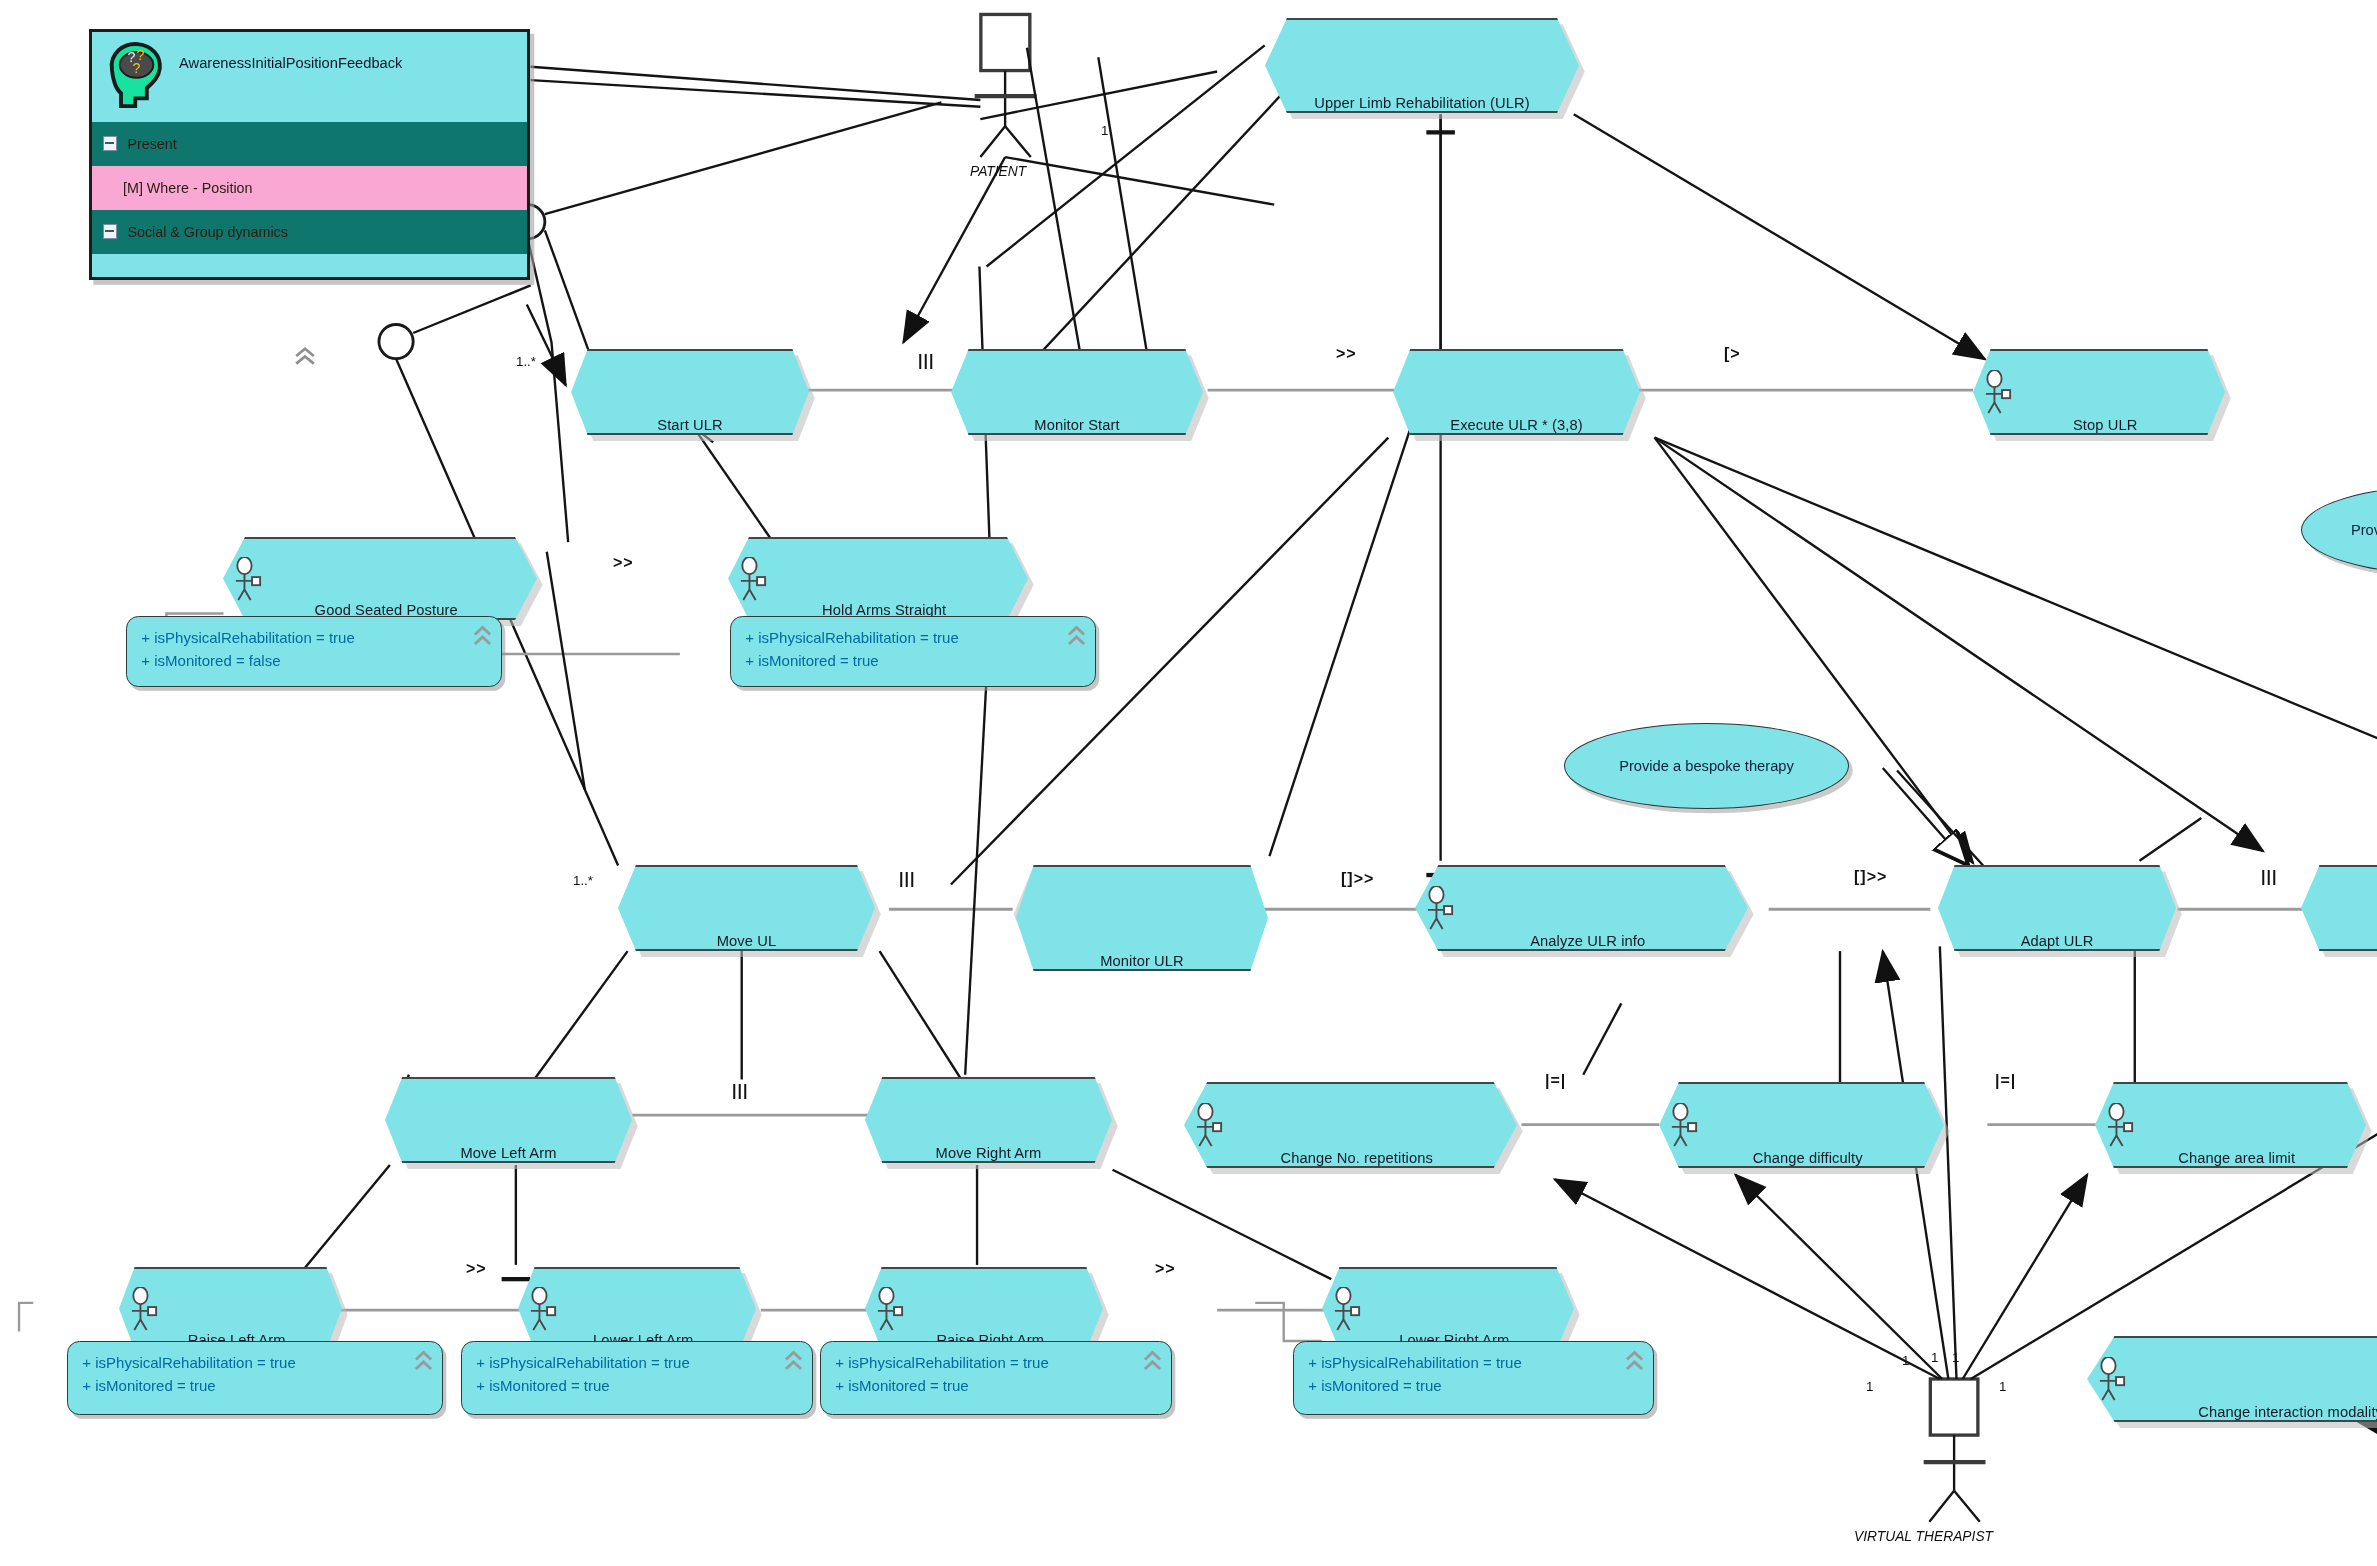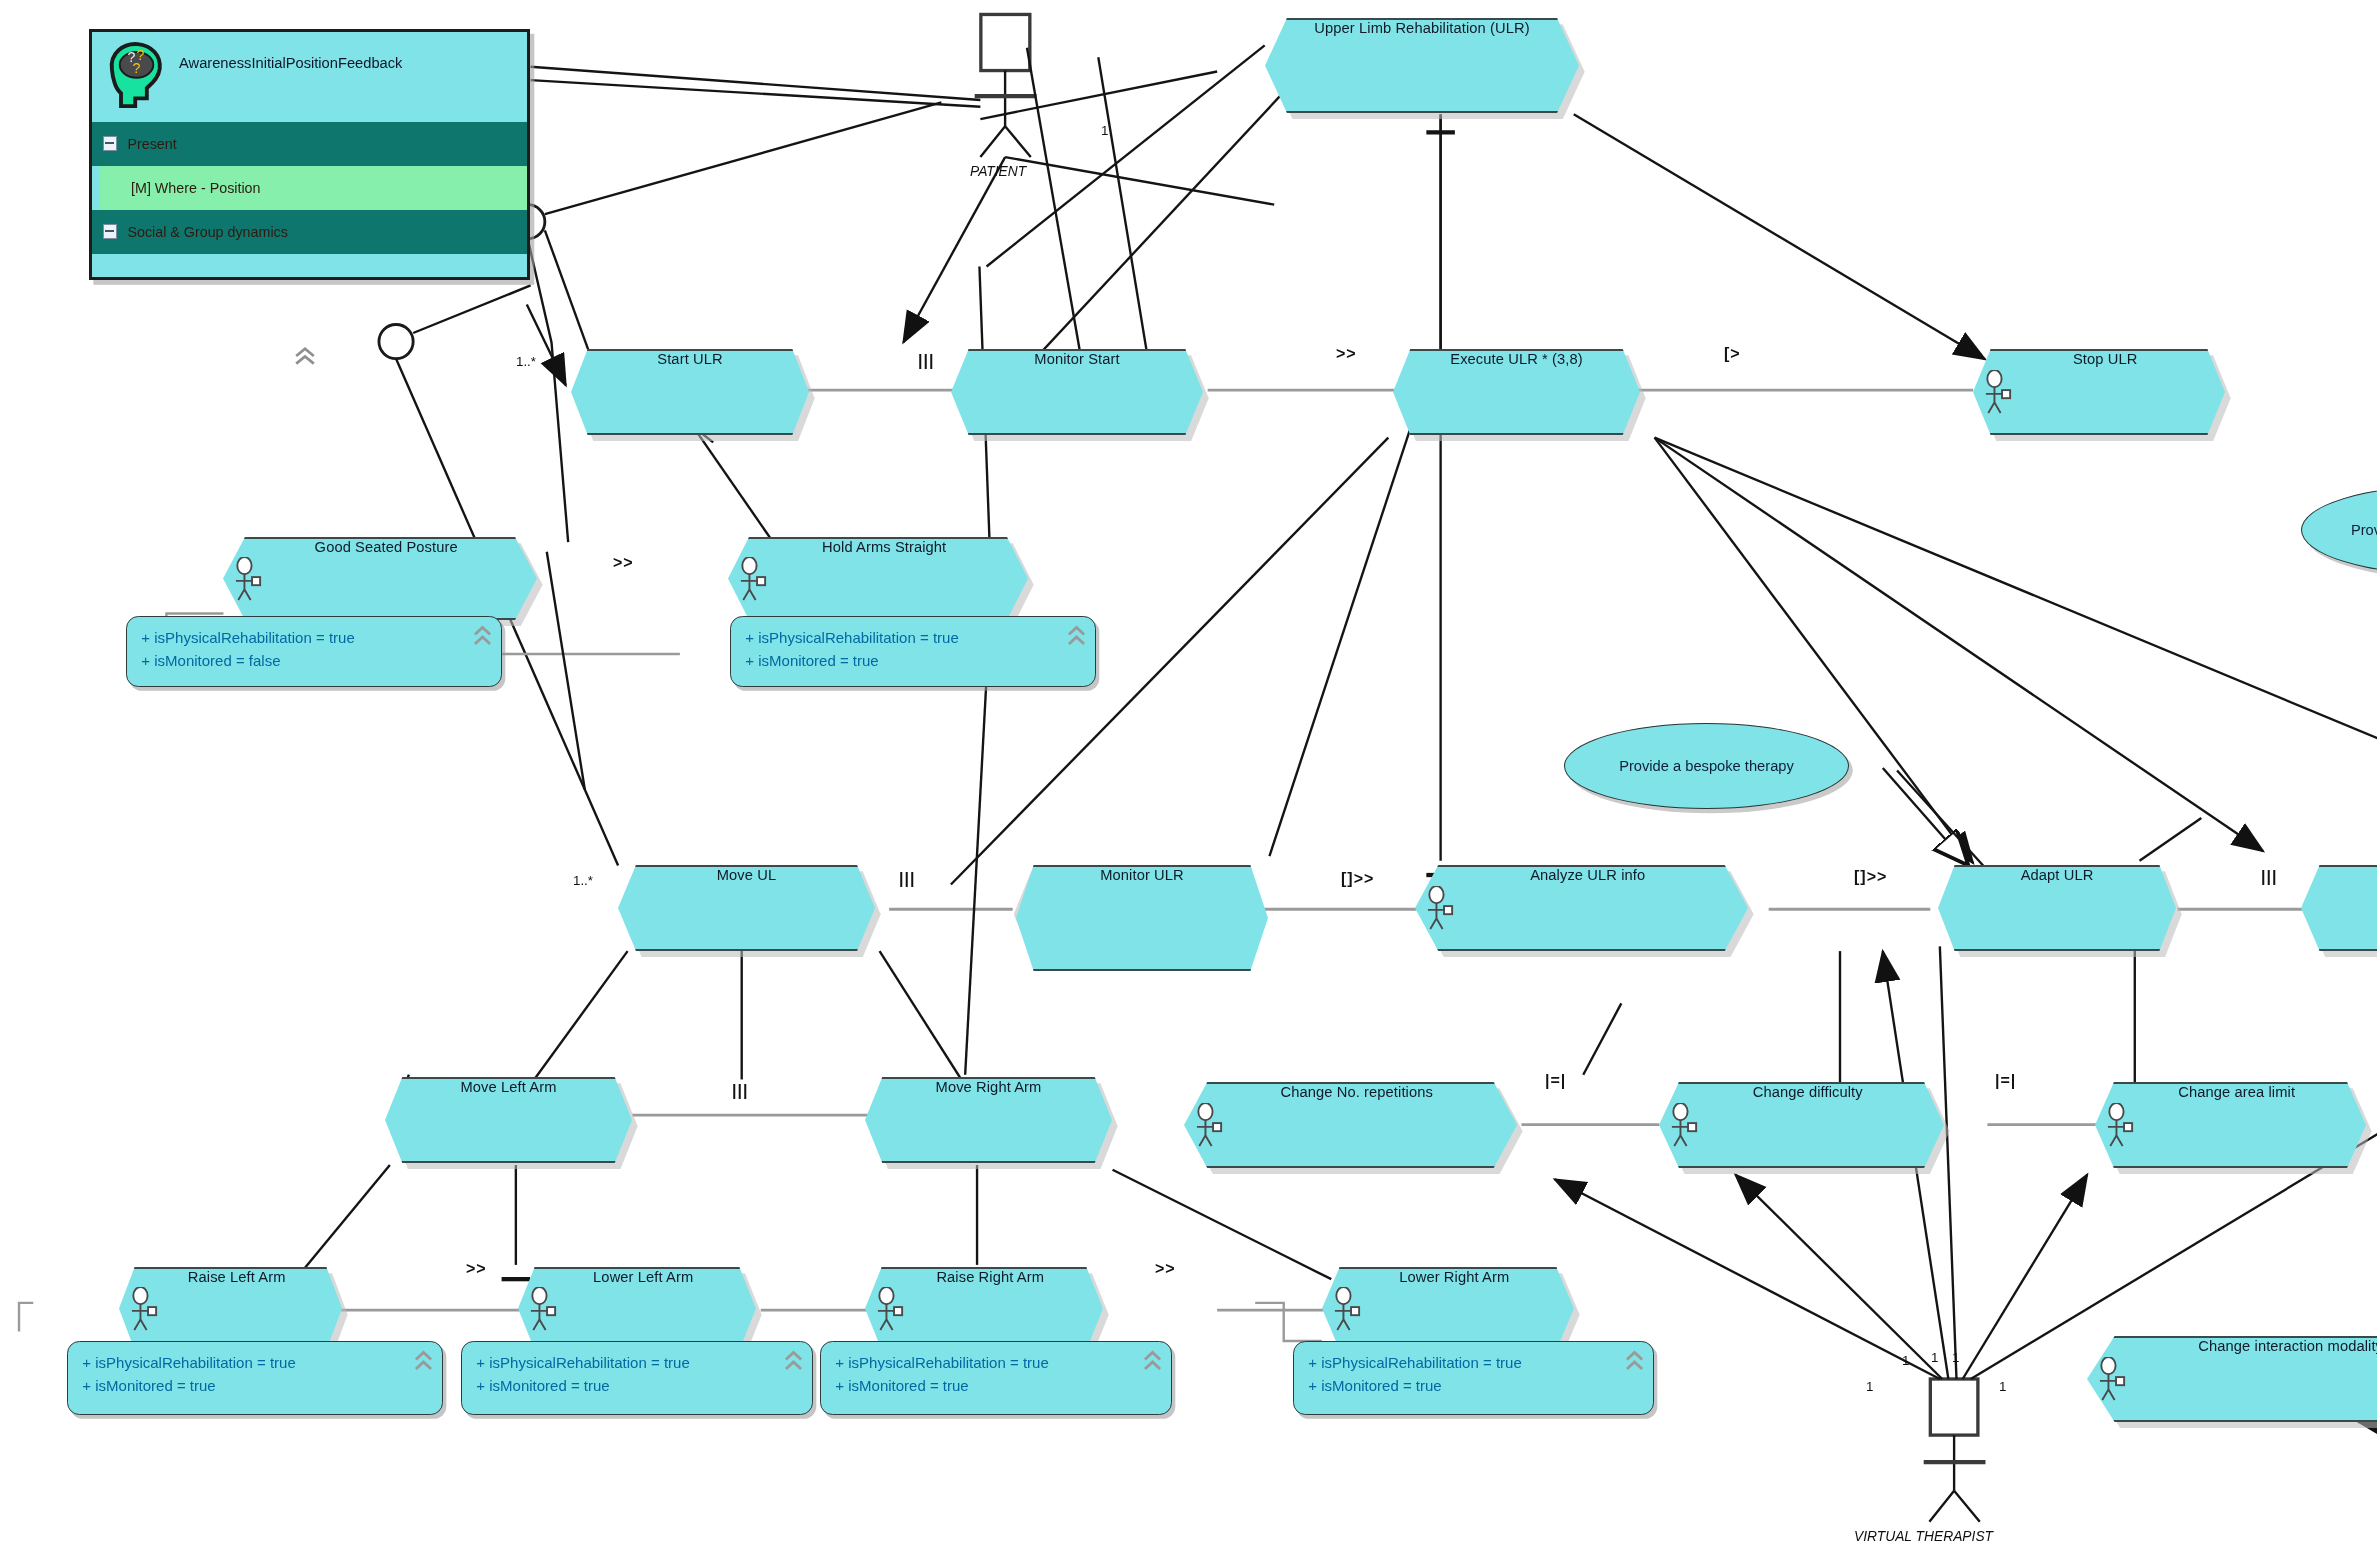--- a/index.html
+++ b/index.html
@@ -9,21 +9,21 @@
 
   
   .task{
     position:absolute;
     background:#7FE3E8;
     border:2.9px solid #3a4a4a;
     border-left:none;border-right:none;
     box-sizing:border-box;
     -webkit-clip-path:polygon(0% 50%, 7% 0%, 93% 0%, 100% 50%, 93% 100%, 7% 100%);
     clip-path:polygon(0% 50%, 7% 0%, 93% 0%, 100% 50%, 93% 100%, 7% 100%);
-    display:flex;align-items:flex-start;justify-content:center;
+    display:flex;align-items:flex-end;justify-content:center;
   }
   .taskwrap{position:absolute;}
   .taskshadow{position:absolute;background:#b9b9b9;opacity:.55;
     -webkit-clip-path:polygon(0% 50%, 7% 0%, 93% 0%, 100% 50%, 93% 100%, 7% 100%);
     clip-path:polygon(0% 50%, 7% 0%, 93% 0%, 100% 50%, 93% 100%, 7% 100%);}
   .task .lbl{
     font-size:14.7px;color:#101a28;font-weight:400;letter-spacing:0.1px;
     white-space:nowrap;text-align:center;
   }
   .task.hasactor .lbl{margin-left:12.4px;}
@@ -53,21 +53,21 @@
     box-shadow:4.3px 4.8px 0 0 rgba(160,160,160,.6);
   }
   #awareness .ahead{height:90px;position:relative;background:#7FE3E8;}
   #awareness .atitle{position:absolute;left:87px;top:23px;font-size:14.7px;color:#0f172a;white-space:nowrap;}
   #awareness .brain{position:absolute;left:12.4px;top:7.6px;width:65px;height:71px;}
   #awareness .arow{
     height:44px;display:flex;align-items:center;padding-left:10.5px;
     font-size:14.3px;color:#2c1b10;box-sizing:border-box;
   }
   #awareness .arow.grey{background:#0f766e;}
-  #awareness .arow.white{background:#86efac;padding-left:31px;margin-left:8px;}
+  #awareness .arow.white{background:#f9a8d4;padding-left:31px;}
   #awareness .afoot{height:23px;background:#7FE3E8;}
   .expander{display:inline-block;width:12.4px;height:12.4px;border:1px solid #7b8fa0;
     background:#eef3f7;margin-right:10.5px;position:relative;flex:0 0 auto;}
   .expander:before{content:"";position:absolute;left:1.9px;right:1.9px;top:5.2px;height:1.4px;background:#41566b;}
   .expander.plus:after{content:"";position:absolute;top:1.9px;bottom:1.9px;left:5.2px;width:1.4px;background:#41566b;}
 
   
   .op{position:absolute;font-size:16px;color:#131313;font-weight:700;letter-spacing:1px;white-space:nowrap;}
   .mult{position:absolute;font-size:13.3px;color:#101010;white-space:nowrap;}
   .actorname{position:absolute;font-size:13.8px;color:#101010;font-style:italic;white-space:nowrap;}

